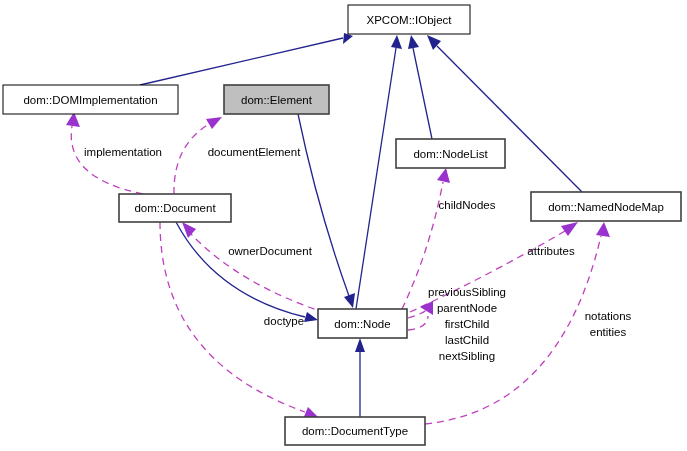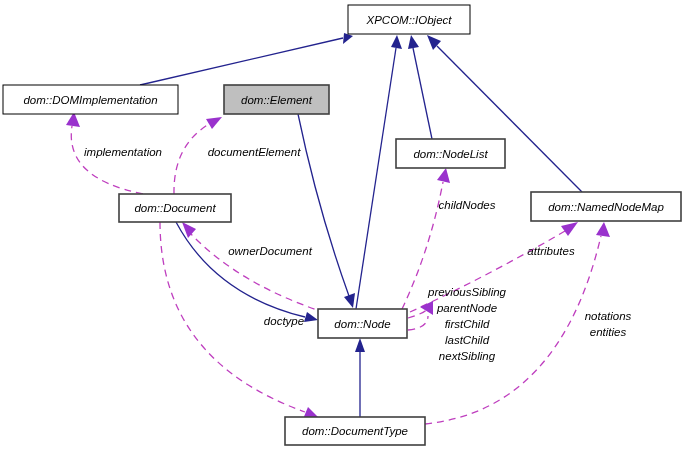--- a/index.html
+++ b/index.html
@@ -10,21 +10,20 @@
   body {
     width: 687px;
     height: 451px;
     font-family: "Liberation Sans", sans-serif;
     overflow: hidden;
   }
   #diagram {
     position: relative;
     width: 687px;
     height: 437px;
-    font-style: italic;
   }
   svg#graph {
     position: absolute;
     left: 0;
     top: 0;
     width: 687px;
     height: 451px;
   }
   .node-box {
     fill: #ffffff;

